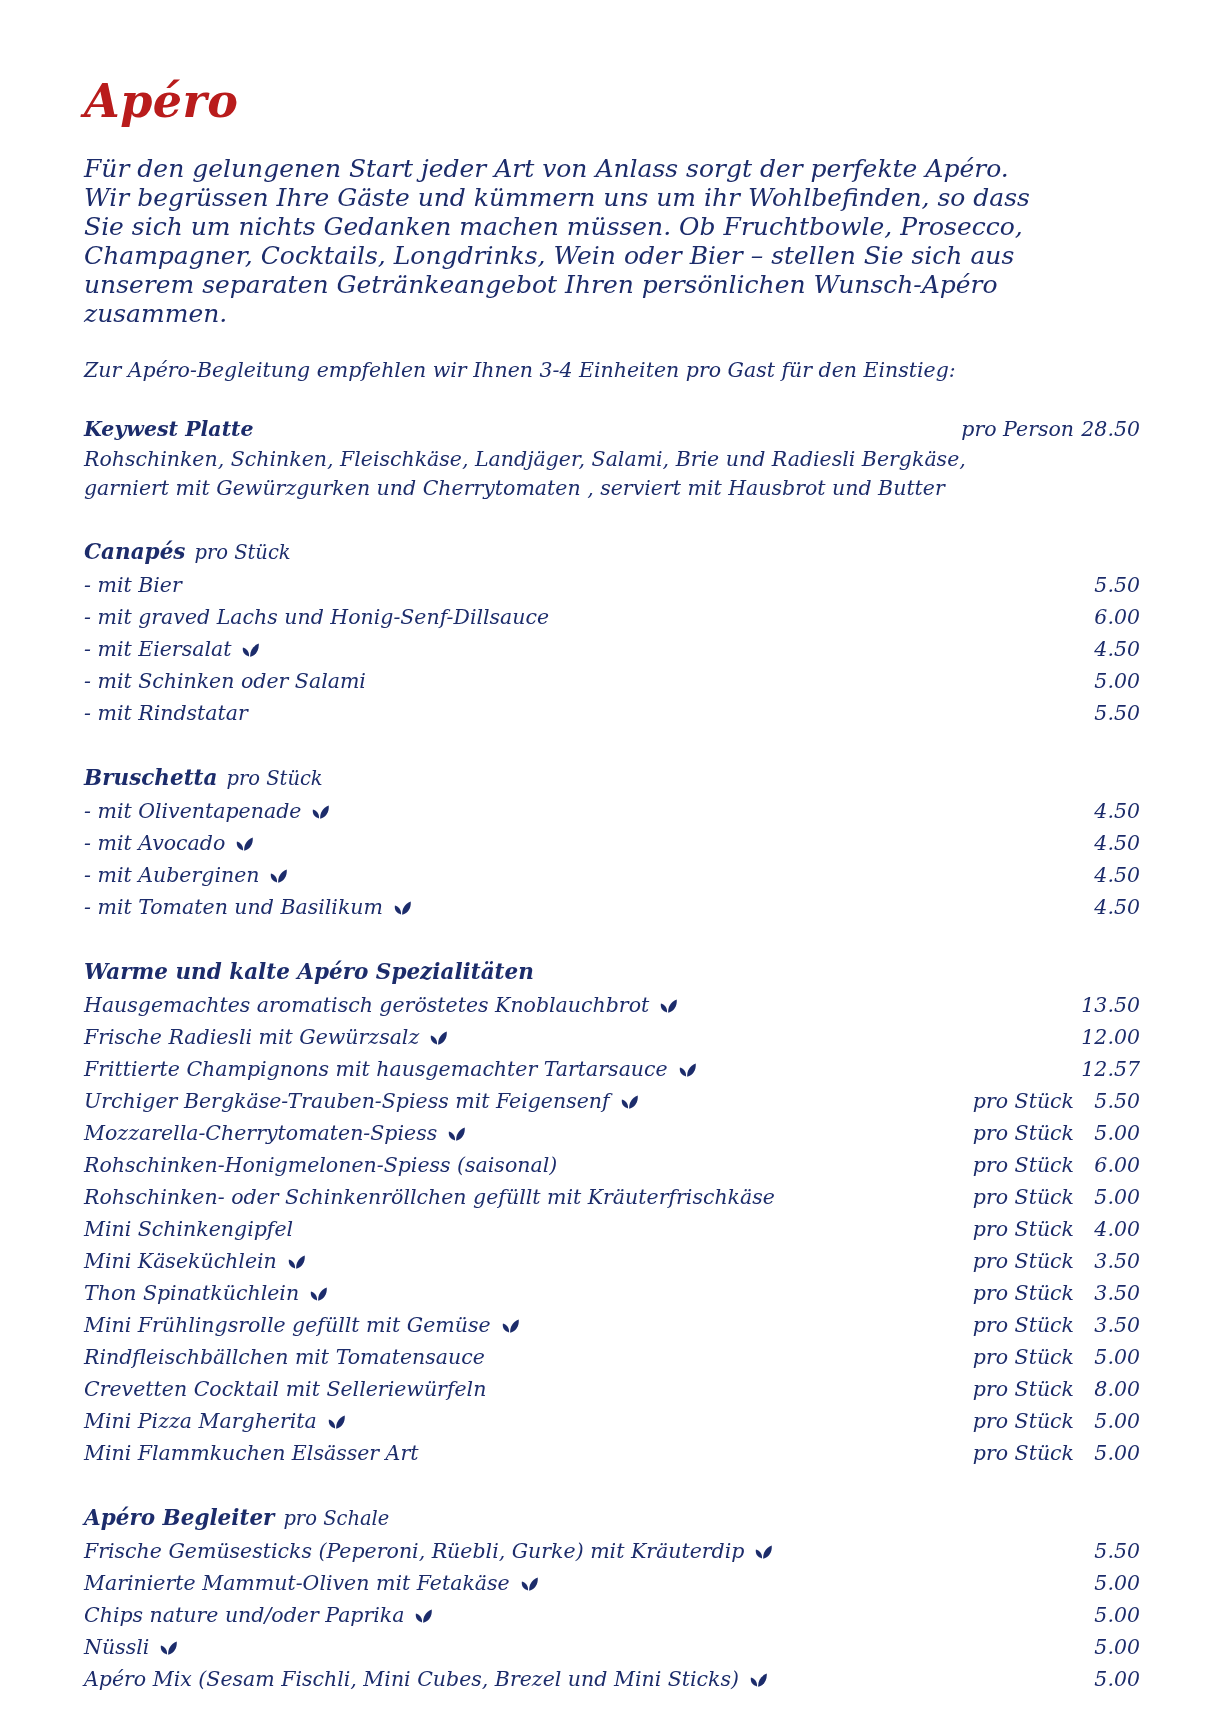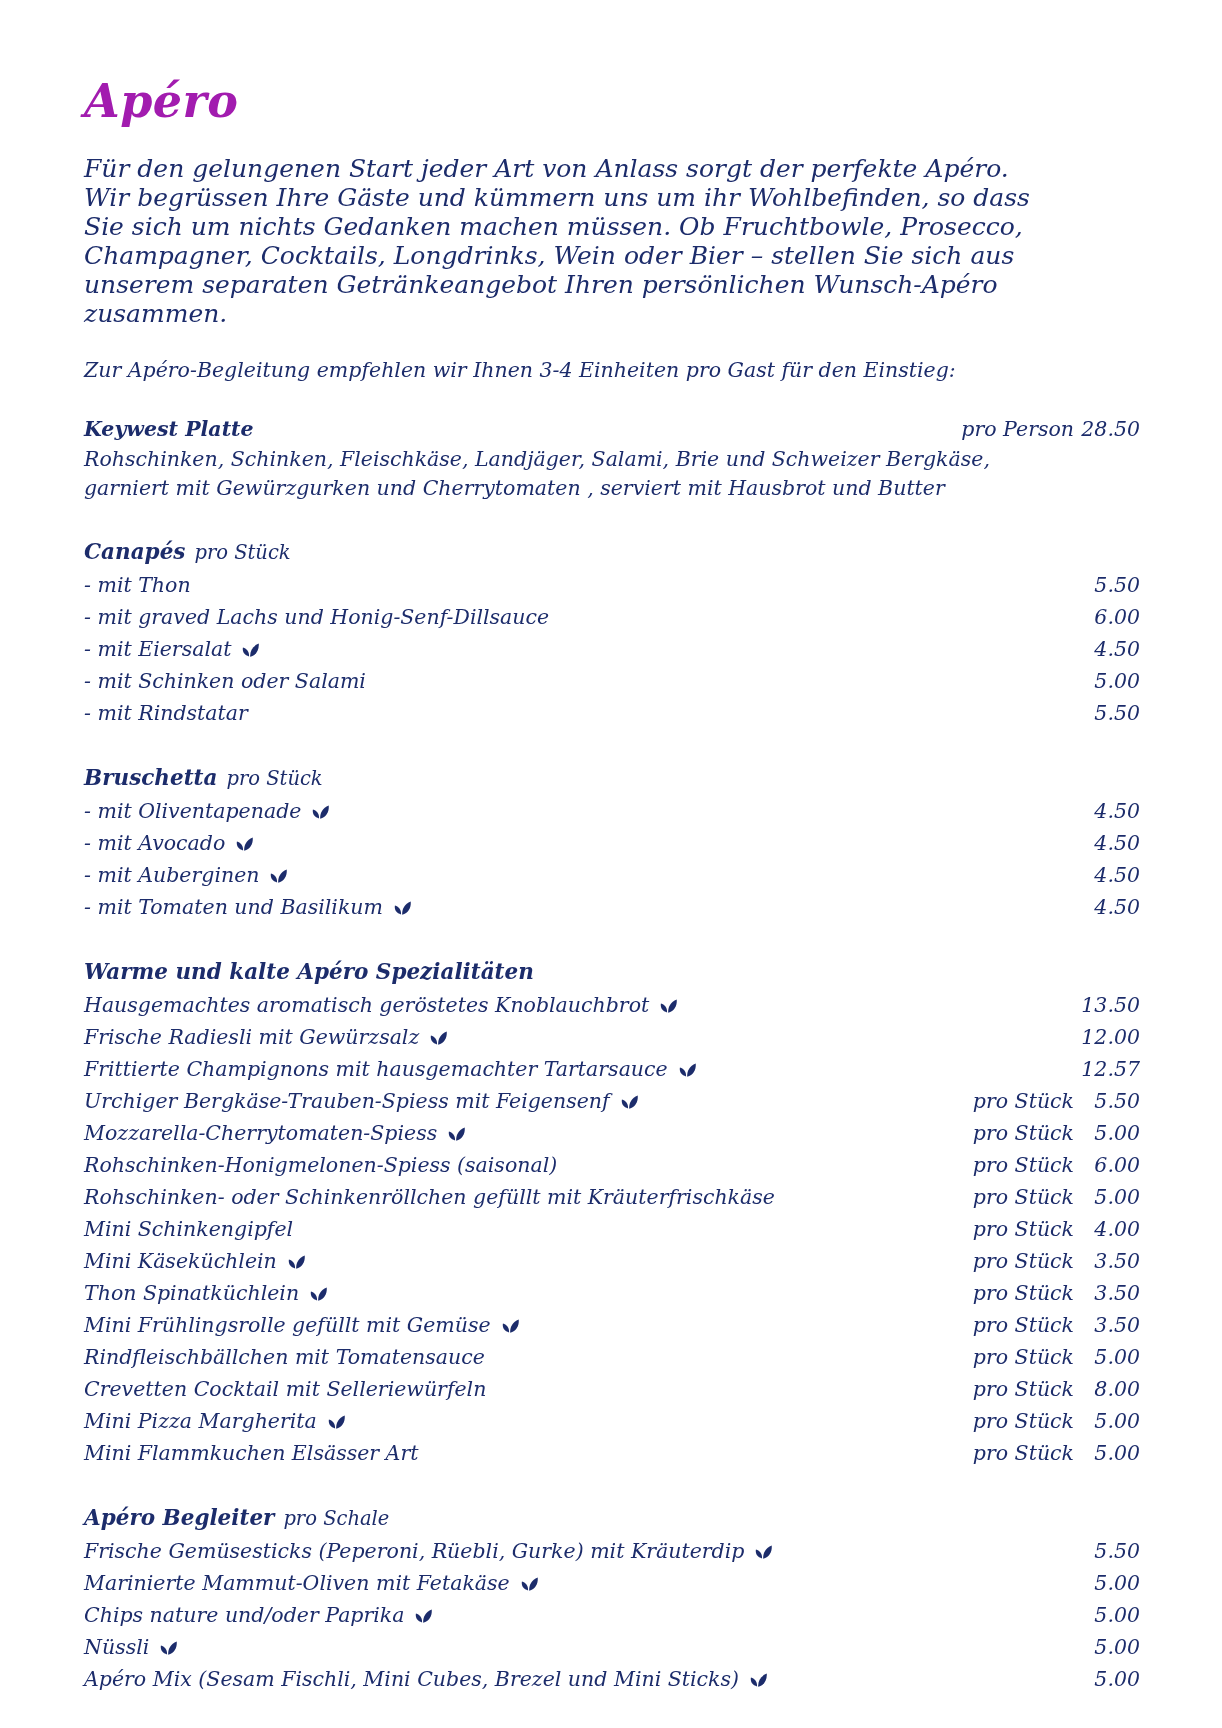--- a/index.html
+++ b/index.html
@@ -3,21 +3,21 @@
 <meta charset="utf-8">
 <style>
   html,body{margin:0;padding:0;background:#ffffff;}
   .page{
     width:1222px;height:1728px;background:#ffffff;box-sizing:border-box;
     padding:0 82px 0 84px;position:relative;overflow:hidden;
     font-family:"DejaVu Serif","Liberation Serif",serif;
     font-style:italic;color:#1c2c6b;
   }
   .title{
-    font-size:46px;font-weight:bold;color:#a21caf;
+    font-size:46px;font-weight:bold;color:#b91c1c;
     margin:76px 0 0 0;line-height:50px;letter-spacing:.5px;
   }
   .intro{
     margin-top:28px;font-size:25px;line-height:29px;max-width:965px;
   }
   .advice{margin-top:28px;font-size:20.5px;line-height:29px;}
   .featured{margin-top:28px;}
   .row{display:flex;align-items:flex-start;font-size:20.5px;line-height:32px;}
   .row .name{flex:1;white-space:nowrap;}
   .row .unit{width:132px;text-align:right;white-space:nowrap;}
@@ -41,30 +41,30 @@
   <p class="intro">Für den gelungenen Start jeder Art von Anlass sorgt der perfekte Apéro. Wir begrüssen Ihre Gäste und kümmern uns um ihr Wohlbefinden, so dass Sie sich um nichts Gedanken machen müssen. Ob Fruchtbowle, Prosecco, Champagner, Cocktails, Longdrinks, Wein oder Bier – stellen Sie sich aus unserem separaten Getränkeangebot Ihren persönlichen Wunsch-Apéro zusammen.</p>
 
   <p class="advice">Zur Apéro-Begleitung empfehlen wir Ihnen 3-4 Einheiten pro Gast für den Einstieg:</p>
 
   <div class="featured">
     <div class="row">
       <span class="name bold">Keywest Platte</span>
       <span class="unit">pro Person</span>
       <span class="price">28.50</span>
     </div>
-    <div class="desc">Rohschinken, Schinken, Fleischkäse, Landjäger, Salami, Brie und Schweizer Bergkäse,</div>
+    <div class="desc">Rohschinken, Schinken, Fleischkäse, Landjäger, Salami, Brie und Radiesli Bergkäse,</div>
     <div class="desc">garniert mit Gewürzgurken und Cherrytomaten , serviert mit Hausbrot und Butter</div>
   </div>
 
   <div class="section">
     <div class="sec-header">
       <span class="sec-title">Canapés</span><span class="sec-unit">pro Stück</span>
     </div>
     <div class="row">
-      <span class="name">- mit Thon</span>
+      <span class="name">- mit Bier</span>
       <span class="unit"></span>
       <span class="price">5.50</span>
     </div>
     <div class="row">
       <span class="name">- mit graved Lachs und Honig-Senf-Dillsauce</span>
       <span class="unit"></span>
       <span class="price">6.00</span>
     </div>
     <div class="row">
       <span class="name"><span>- mit Eiersalat</span><span class="leaf"><svg viewBox="0 0 26 20">

